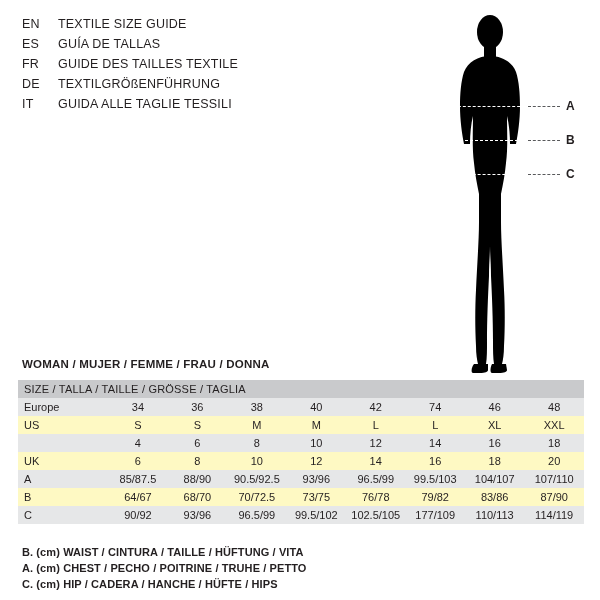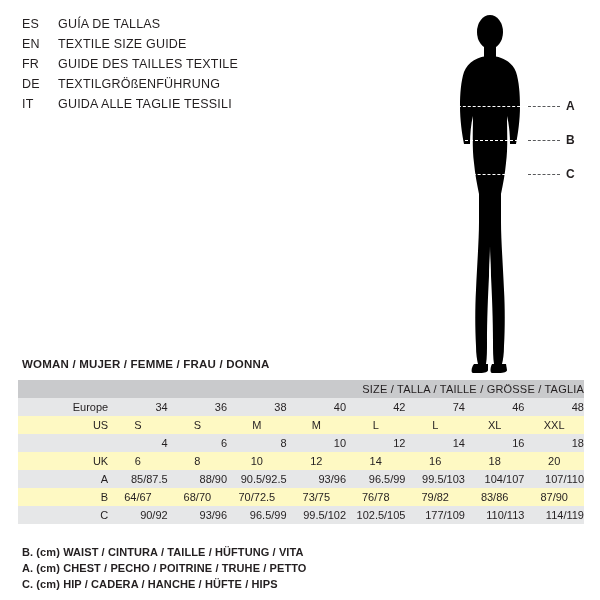--- a/index.html
+++ b/index.html
@@ -101,35 +101,34 @@
   }
   .table th, .table td {
     padding: 0;
     height: 18px;
     line-height: 18px;
     text-align: center;
     font-weight: 400;
     color: #231f20;
   }
   .table th.left-head, .table td.row-head {
-    text-align: right;
+    text-align: left;
     padding-left: 6px;
   }
   .row-head-cell {
     width: 88px;
   }
   .col-cell {
     width: 58px;
   }
   tr.band-dark td, tr.band-dark th {
     background: #c9cacc;
   }
   tr.band-light td, tr.band-light th {
     background: #e6e7e8;
-    text-align: right;
   }
   tr.band-white td {
     background: #fef9c3;
   }
   .head-row th {
     font-weight: 400;
     font-size: 11px;
     letter-spacing: 0.2px;
   }
 
@@ -147,26 +146,26 @@
     letter-spacing: 0.1px;
   }
 </style>
 </head>
 <body>
 
 <div class="page">
 
   <div class="langs">
     <div class="lang-row">
+      <div class="lang-code">EN</div>
+      <div class="lang-text">TEXTILE SIZE GUIDE</div>
+    </div>
+    <div class="lang-row">
       <div class="lang-code">ES</div>
       <div class="lang-text">GUÍA DE TALLAS</div>
-    </div>
-    <div class="lang-row">
-      <div class="lang-code">EN</div>
-      <div class="lang-text">TEXTILE SIZE GUIDE</div>
     </div>
     <div class="lang-row">
       <div class="lang-code">FR</div>
       <div class="lang-text">GUIDE DES TAILLES TEXTILE</div>
     </div>
     <div class="lang-row">
       <div class="lang-code">DE</div>
       <div class="lang-text">TEXTILGRÖßENFÜHRUNG</div>
     </div>
     <div class="lang-row">

